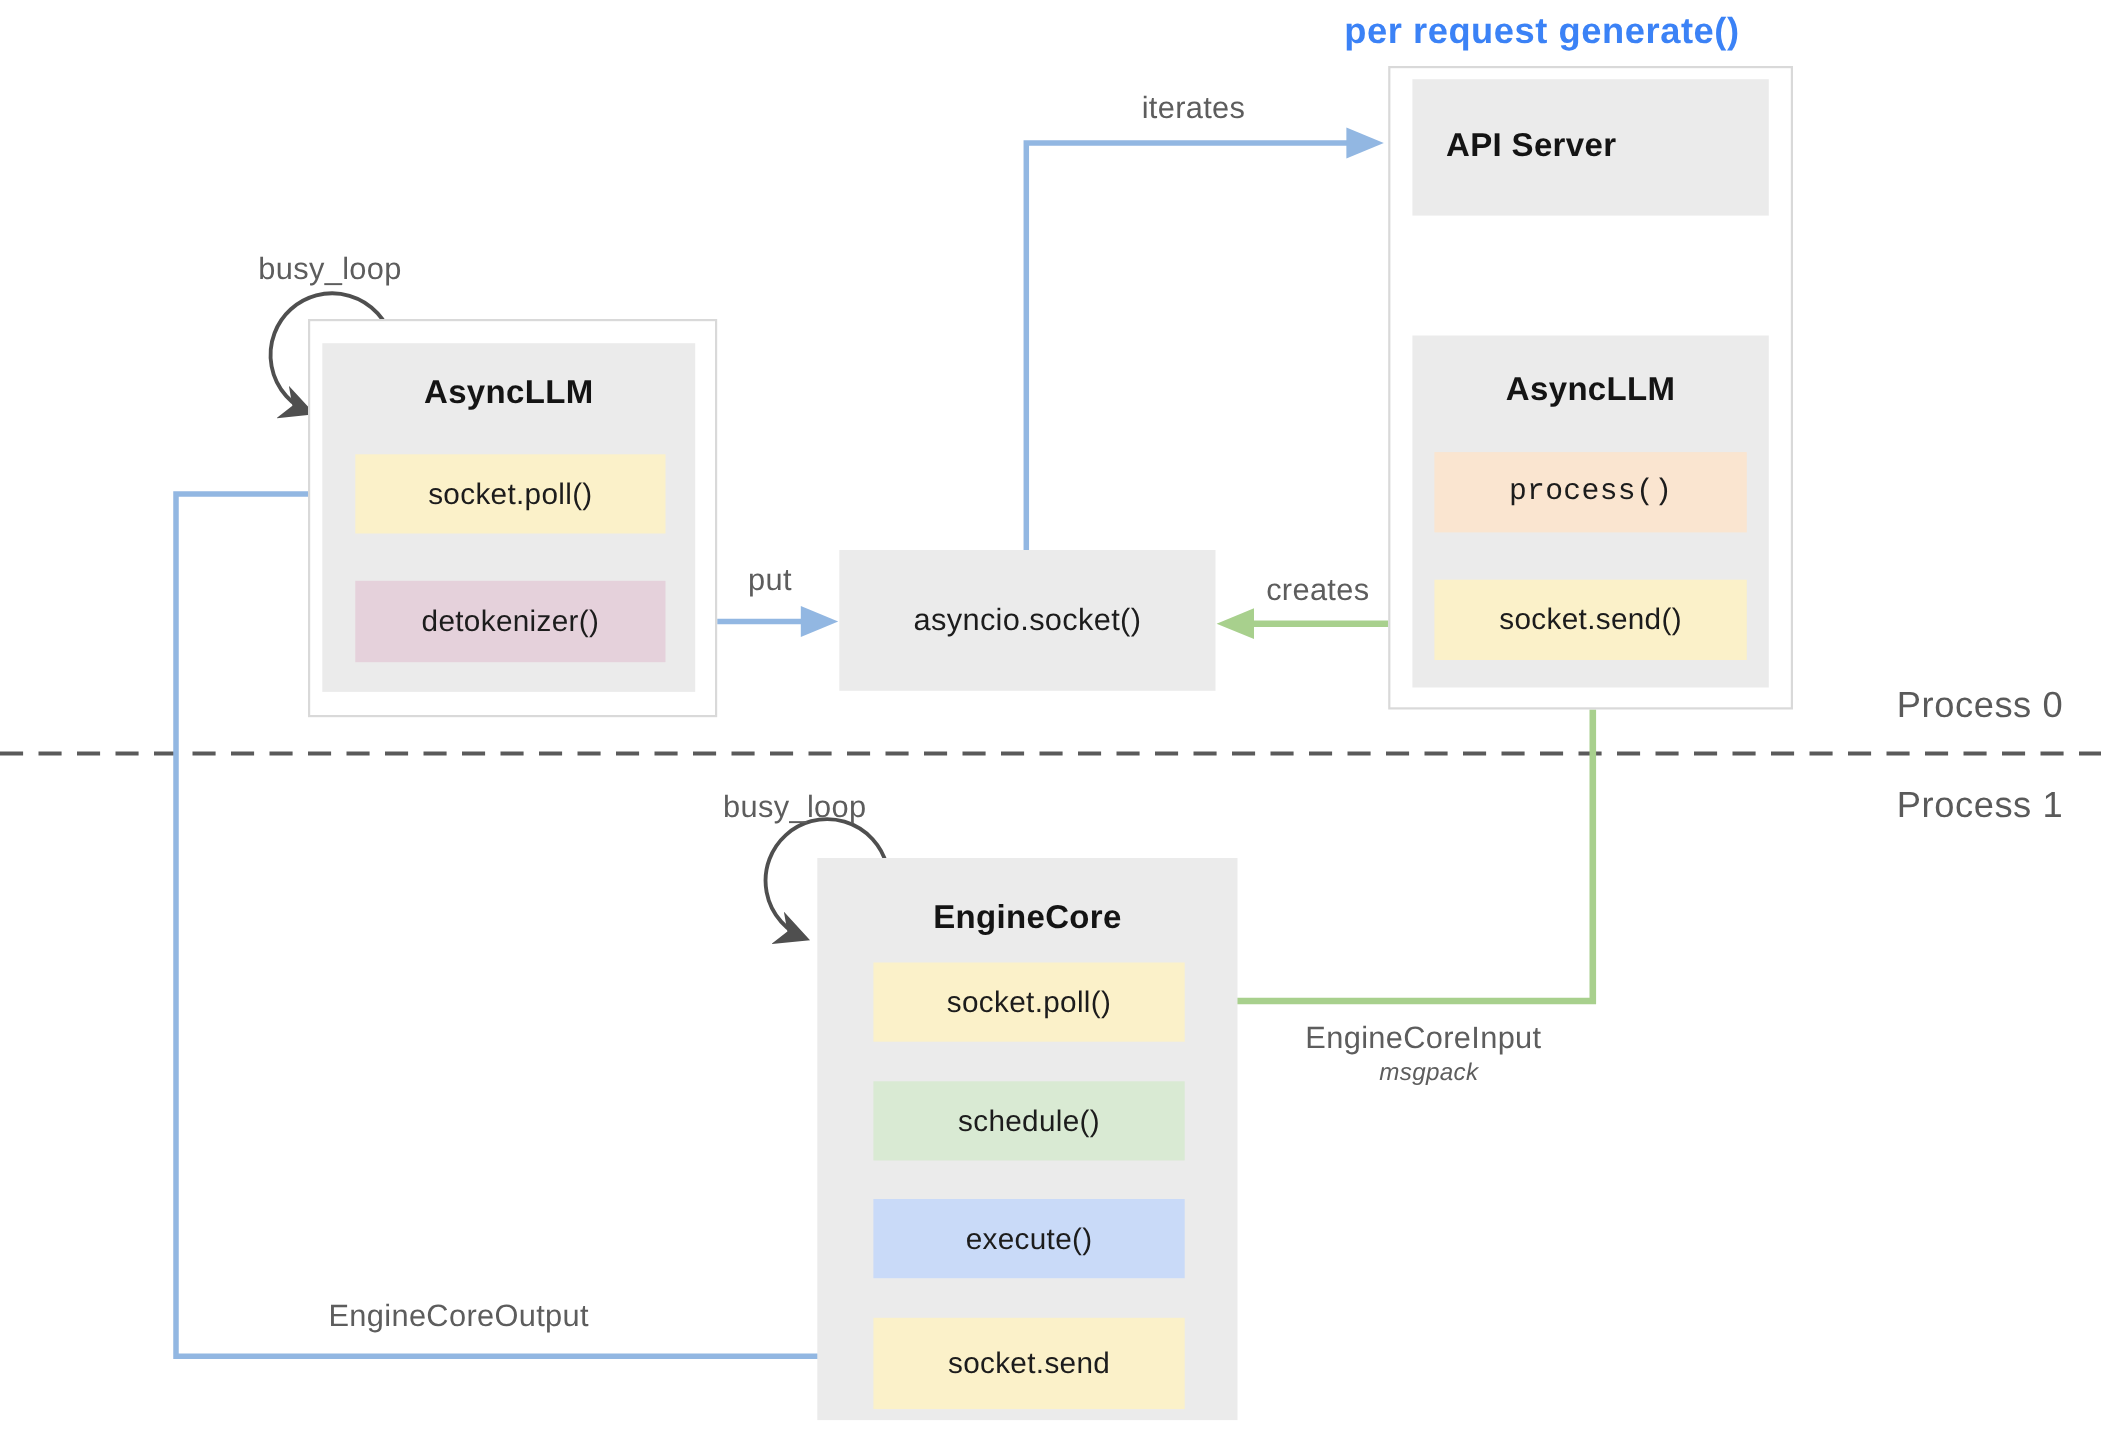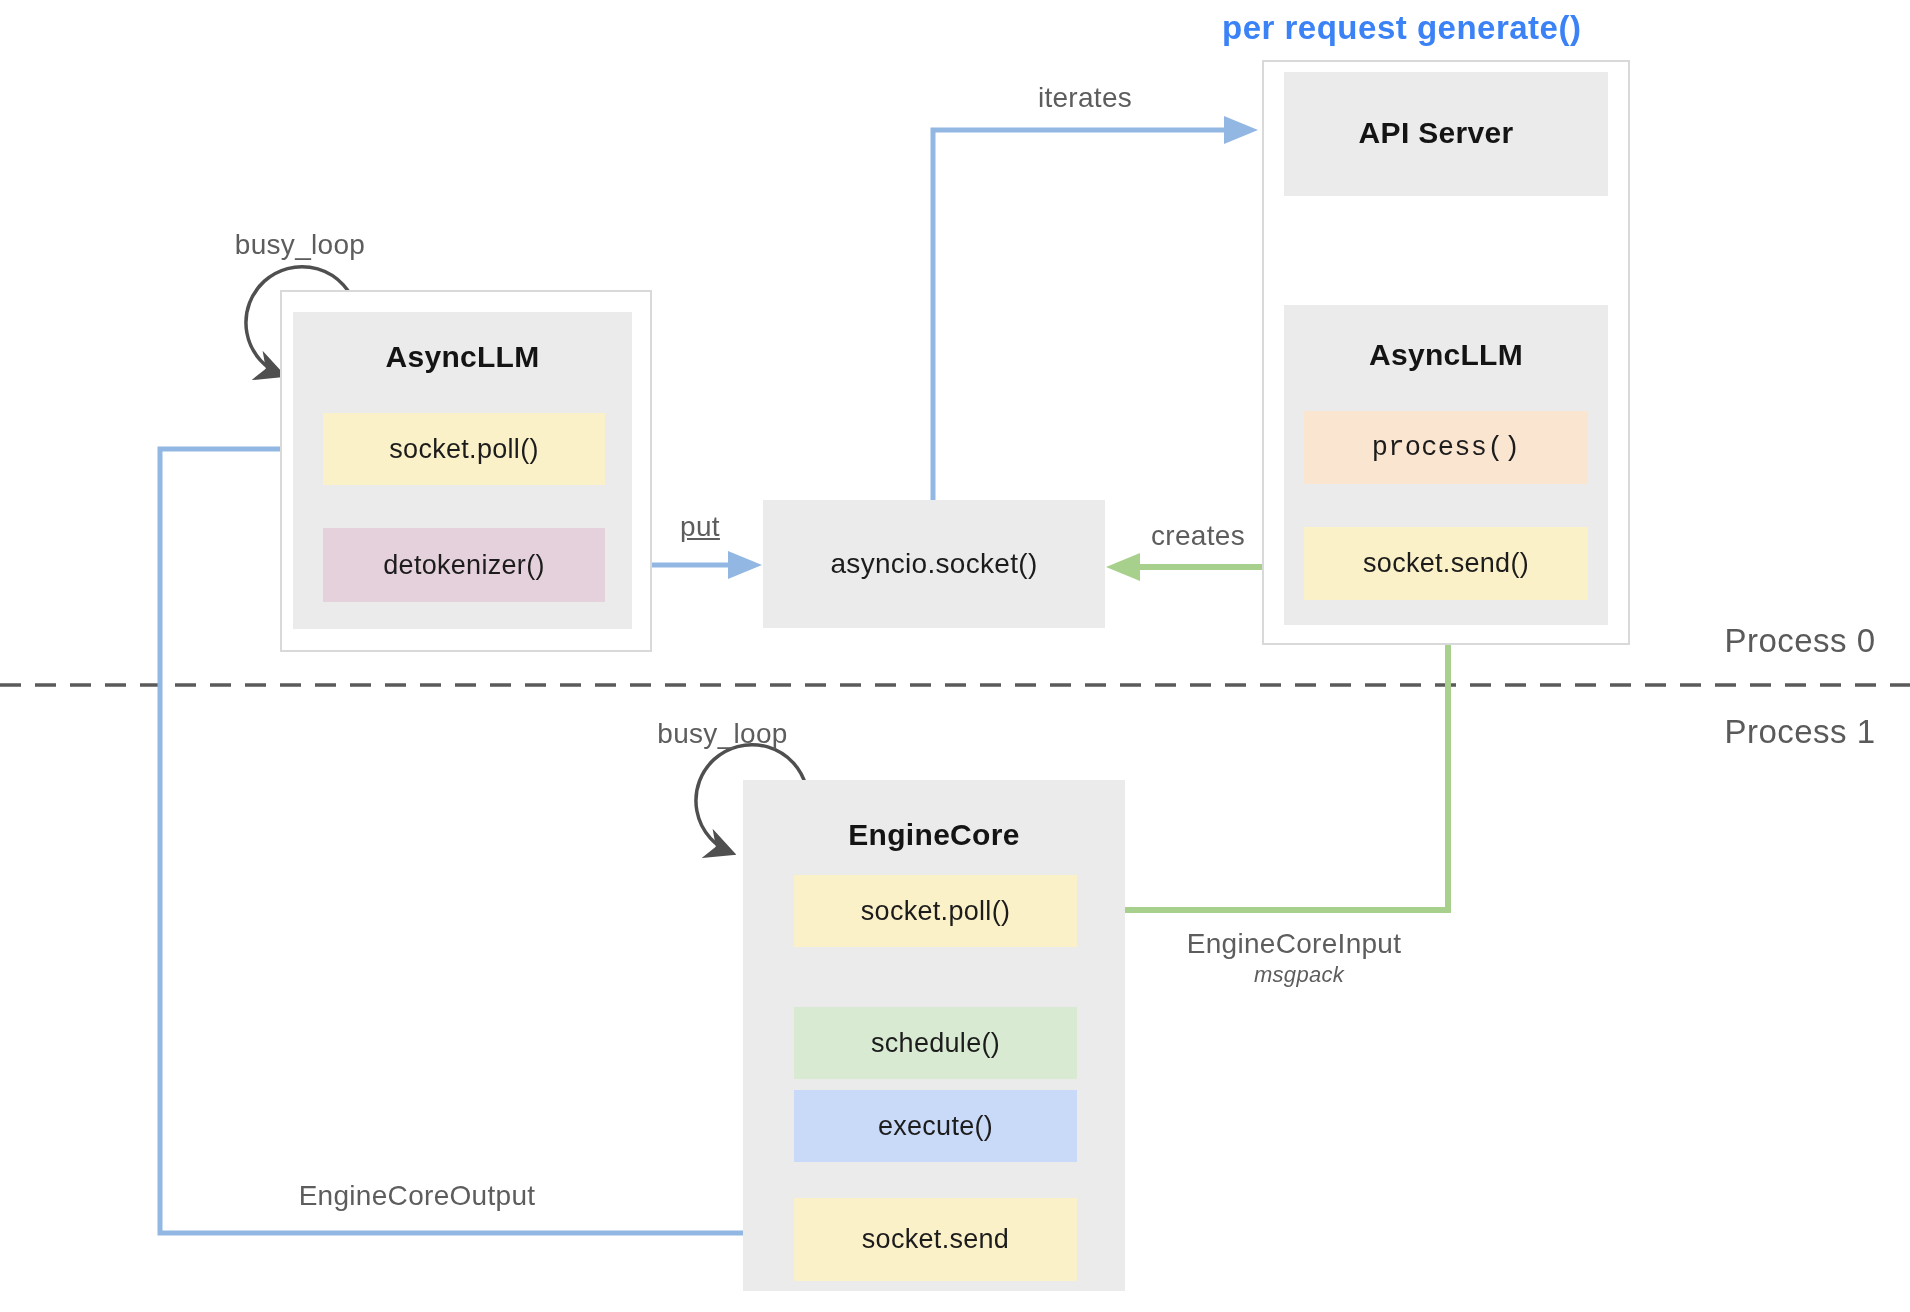--- a/index.html
+++ b/index.html
@@ -96,47 +96,47 @@
 
   <div class="outer-frame" style="left:280px;top:290px;width:372px;height:362px;"></div>
 
   <div class="gray-box" style="left:293px;top:312px;width:339px;height:317px;"></div>
   <div class="box-title" style="left:293px;top:340px;width:339px;">AsyncLLM</div>
   <div class="row c-yellow" style="left:323px;top:413px;width:282px;height:72px;">socket.poll()</div>
   <div class="row c-pink" style="left:323px;top:528px;width:282px;height:74px;">detokenizer()</div>
 
   <div class="row" style="left:763px;top:500px;width:342px;height:128px;background:#ebebeb;font-size:28px;">asyncio.socket()</div>
 
-  <div class="edge-label" style="left:660px;top:511px;width:80px;text-decoration:underline;">put</div>
+  <div class="edge-label" style="left:660px;top:511px;width:80px;">put</div>
 
   <div class="edge-label" style="left:1005px;top:82px;width:160px;">iterates</div>
 
   <div class="edge-label" style="left:1128px;top:520px;width:140px;">creates</div>
 
   <div class="sec-title" style="left:1222px;top:9px;width:440px;">per request generate()</div>
 
   <div class="outer-frame" style="left:1262px;top:60px;width:368px;height:585px;"></div>
 
   <div class="gray-box" style="left:1284px;top:72px;width:324px;height:124px;"></div>
-  <div class="box-title" style="left:1284px;top:116px;width:304px;">API Server</div>
+  <div class="box-title" style="left:1240px;top:116px;width:304px;">API Server</div>
 
   <div class="gray-box" style="left:1284px;top:305px;width:324px;height:320px;"></div>
   <div class="box-title" style="left:1284px;top:338px;width:324px;">AsyncLLM</div>
   <div class="row c-peach" style="left:1304px;top:411px;width:284px;height:73px;">process()</div>
   <div class="row c-yellow" style="left:1304px;top:527px;width:284px;height:73px;">socket.send()</div>
 
   <div class="proc-label" style="left:1700px;top:622px;width:200px;">Process 0</div>
   <div class="proc-label" style="left:1700px;top:713px;width:200px;">Process 1</div>
 
   <div class="edge-label" style="left:630px;top:718px;width:185px;">busy_loop</div>
 
   <div class="gray-box" style="left:743px;top:780px;width:382px;height:511px;"></div>
   <div class="box-title" style="left:743px;top:818px;width:382px;">EngineCore</div>
   <div class="row c-yellow" style="left:794px;top:875px;width:283px;height:72px;">socket.poll()</div>
-  <div class="row c-green" style="left:794px;top:983px;width:283px;height:72px;margin-top:24px;">schedule()</div>
+  <div class="row c-green" style="left:794px;top:983px;width:283px;height:72px;">schedule()</div>
   <div class="row c-blue" style="left:794px;top:1090px;width:283px;height:72px;">execute()</div>
   <div class="row c-yellow" style="left:794px;top:1198px;width:283px;height:83px;">socket.send</div>
 
   <div class="edge-label" style="left:1164px;top:928px;width:260px;">EngineCoreInput</div>
   <div class="edge-label small-italic" style="left:1199px;top:962px;width:200px;">msgpack</div>
   <div class="edge-label" style="left:287px;top:1180px;width:260px;">EngineCoreOutput</div>
 
 </div>
 
 </body></html>

